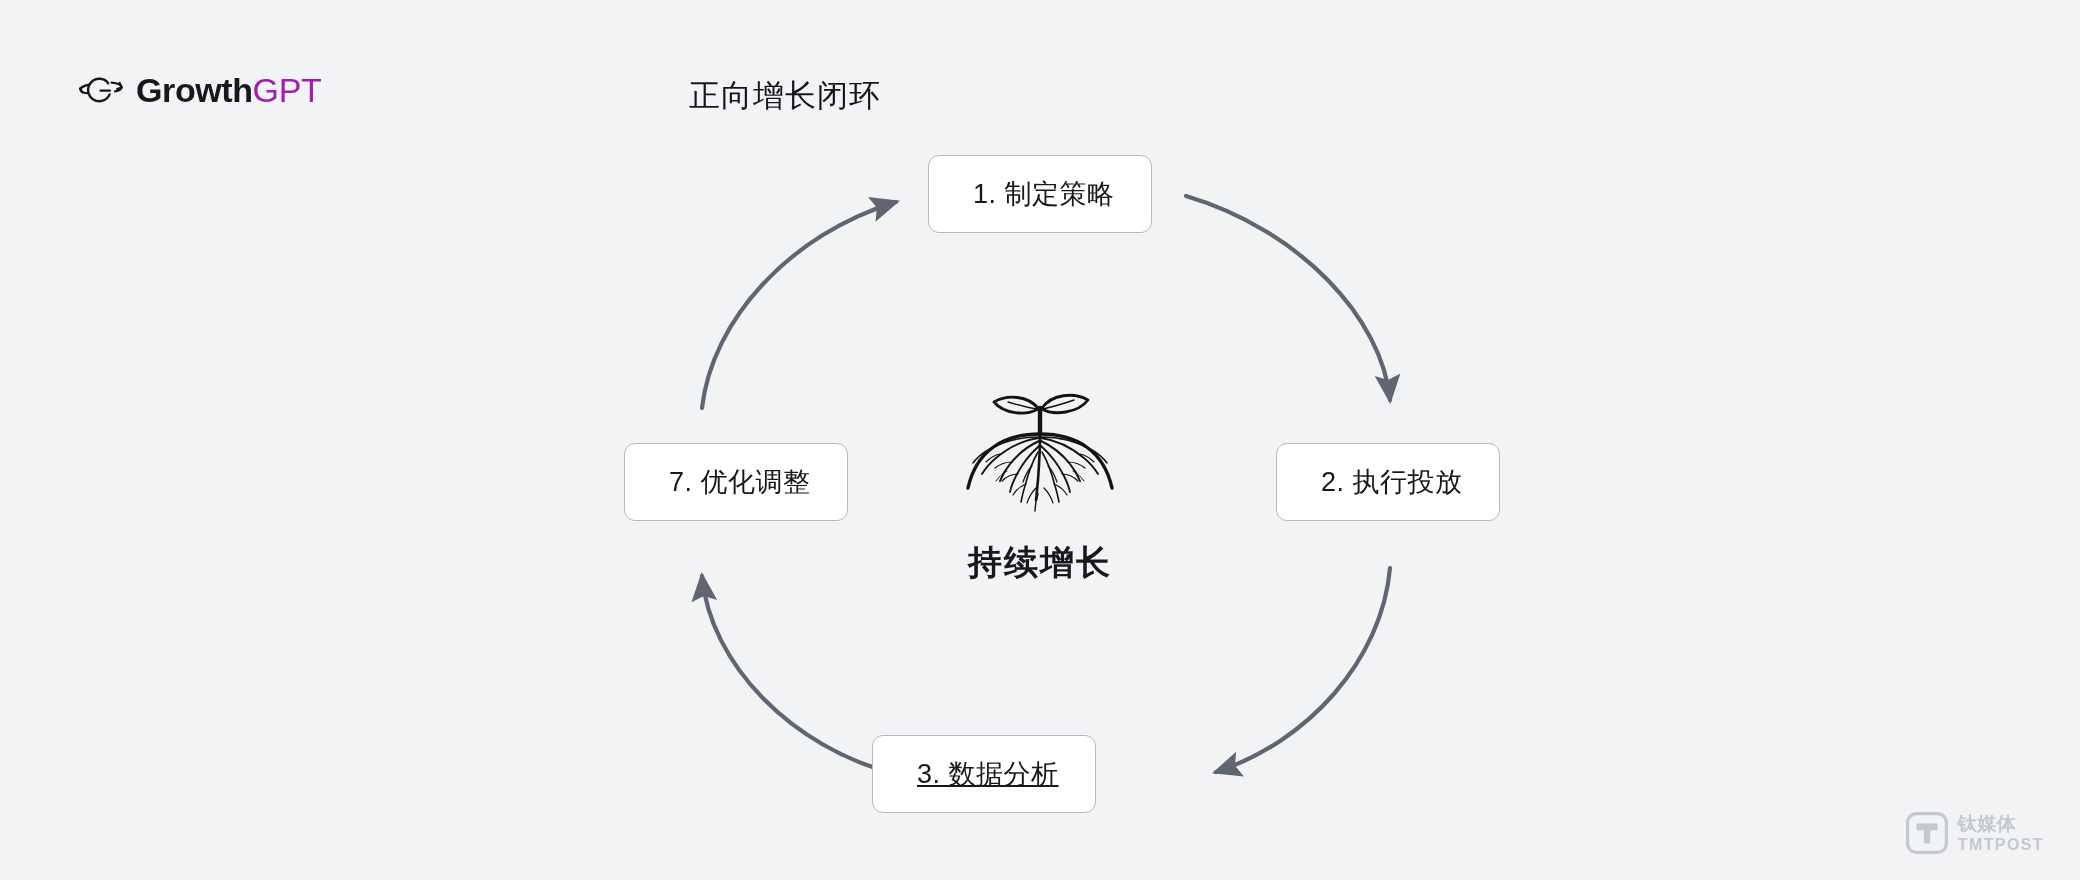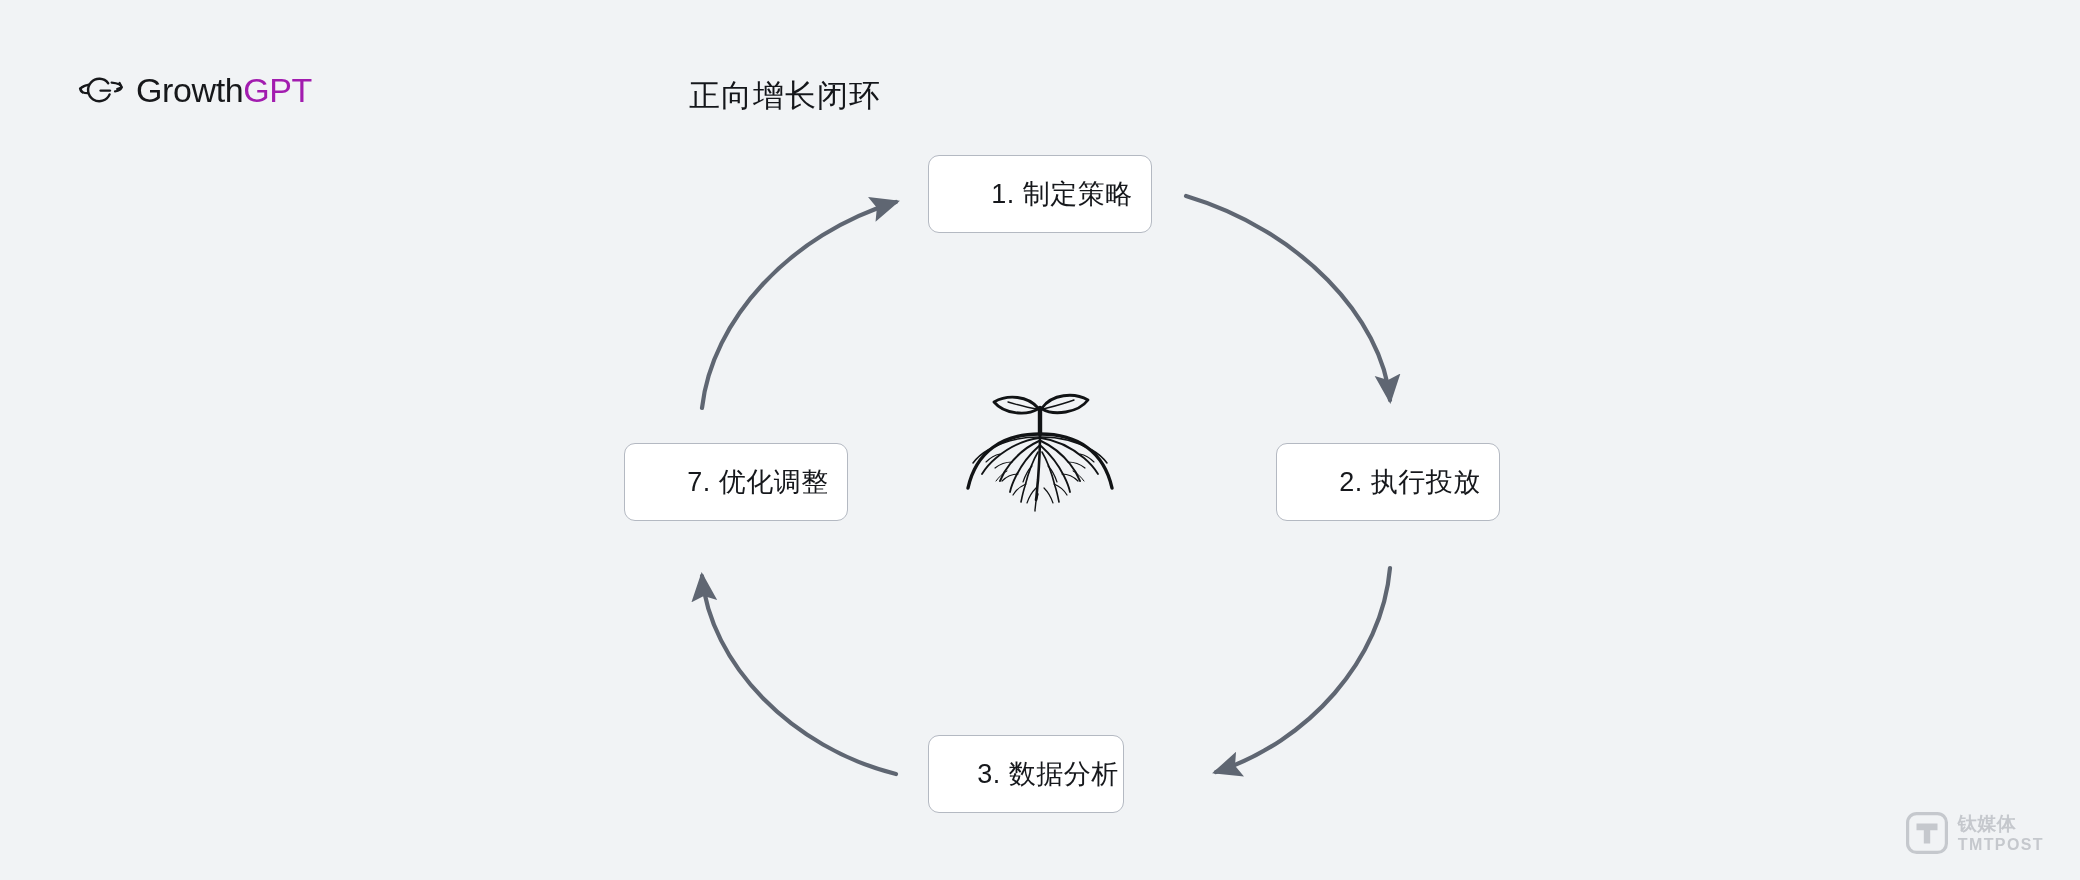--- a/index.html
+++ b/index.html
@@ -35,21 +35,21 @@
     height: 34px;
     display: block;
     flex: 0 0 auto;
   }
   #brand .wordmark {
     font-size: 34px;
     letter-spacing: -0.4px;
     line-height: 1;
     white-space: nowrap;
   }
-  #brand .wm-growth { color: #17181b; font-weight: 400; }
+  #brand .wm-growth { color: #17181b; font-weight: 700; }
   #brand .wm-gpt { color: #a21caf; font-weight: 300; }
 
   
   #headline {
     position: absolute;
     left: 0;
     top: 75px;
     width: 2080px;
     text-align: center;
     font-size: 31px;
@@ -80,33 +80,32 @@
   }
 
   .node {
     position: absolute;
     background: #ffffff;
     border: 1.6px solid #b4b9c2;
     border-radius: 11px;
     box-sizing: border-box;
     display: flex;
     align-items: center;
-    justify-content: center;
     font-size: 27px;
     font-weight: 400;
     color: #16181c;
     letter-spacing: 0.5px;
     white-space: nowrap;
     padding-left: 44px;
   }
   .node .node-label { display: block; }
 
   #node-1 { left: 928px; top: 155px;  width: 224px; height: 78px; }
   #node-2 { left: 1236px; top: 443px; width: 224px; height: 78px; margin-left: 40px; }
-  #node-3 { left: 928px; top: 735px;  width: 196px; height: 78px; }
+  #node-3 { left: 872px; top: 735px;  width: 224px; height: 78px; text-decoration: underline; }
   #node-4 { left: 624px; top: 443px;  width: 224px; height: 78px; }
 
   
   #center-art {
     position: absolute;
     left: 950px;
     top: 388px;
     width: 180px;
     height: 132px;
   }
@@ -259,20 +258,23 @@
           <path d="M98,78 C102,82 105,88 107,94" stroke-width="1.2"></path>
           <path d="M86,100 C82,104 79,109 77,115" stroke-width="1.2"></path>
           <path d="M94,100 C98,104 101,109 103,115" stroke-width="1.2"></path>
           <path d="M57,83 C53,85 49,89 46,93" stroke-width="1"></path>
           <path d="M123,83 C127,85 131,89 134,93" stroke-width="1"></path>
           <path d="M88,106 C86,112 85,118 85,123" stroke-width="1.4"></path>
         </g>
       </svg>
     </div>
 
+    <div id="center-caption">
+      <span>持续增长</span>
+    </div>
 
   </div>
 
   <div id="watermark">
     <span class="wm-mark">
       <svg viewBox="0 0 42 42" xmlns="http://www.w3.org/2000/svg">
         <rect x="1.6" y="1.6" width="38.8" height="38.8" rx="9" ry="9" fill="none" stroke="#c5c8cd" stroke-width="3.2"></rect>
         <path d="M10.5 11.5 H31.5 V18.2 H24.2 V31.5 H17.8 V18.2 H10.5 Z" fill="#c5c8cd"></path>
       </svg>
     </span>

